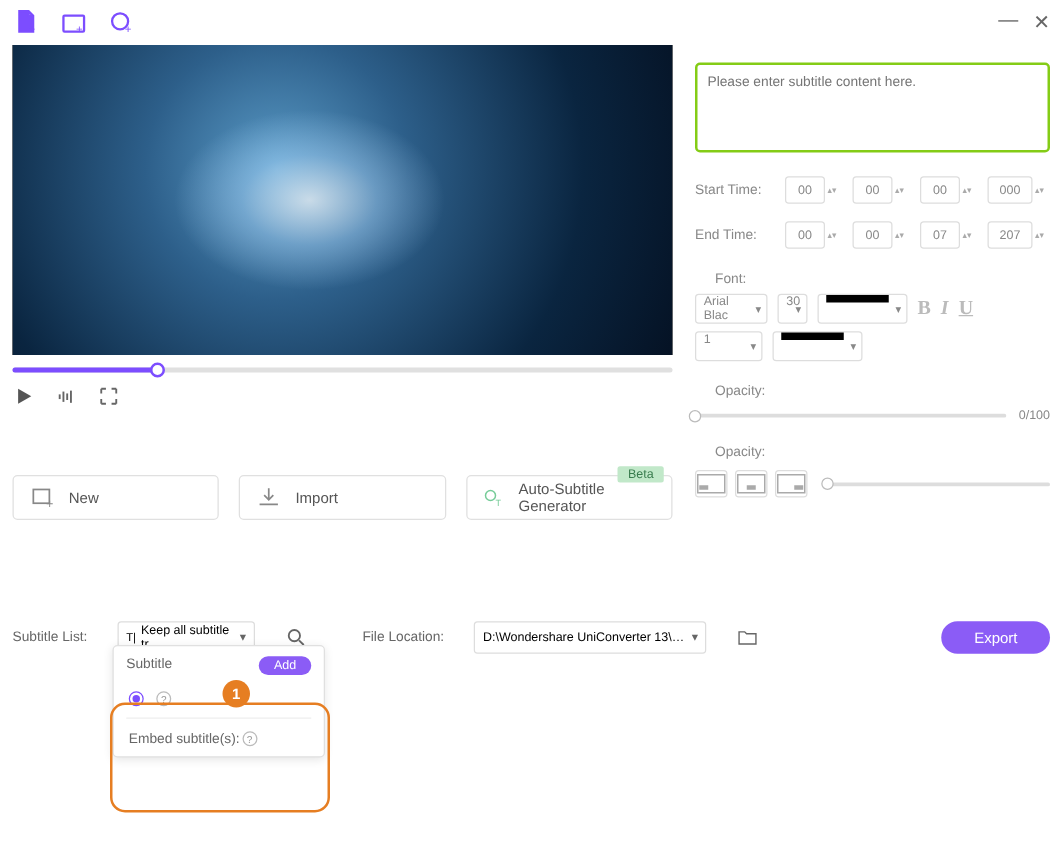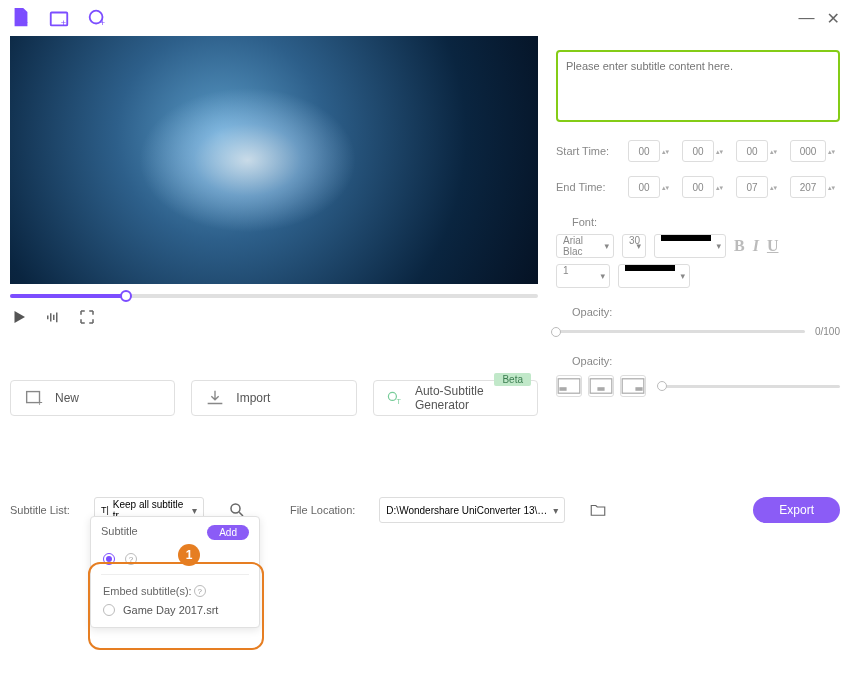--- a/index.html
+++ b/index.html
@@ -279,20 +279,16 @@
   </div>
   <div class="dd-item">
     <span class="radio on"></span>
     <span class="help-ico">?</span>
   </div>
   <div class="dd-divider"></div>
   <div class="dd-section">
     <span>Embed subtitle(s):</span>
     <span class="help-ico">?</span>
   </div>
-  <div class="dd-item">
-    <span class="radio"></span>
-    <span>Game Day 2017.srt</span>
-  </div>
 </div>
 
 <div class="highlight-box"></div>
 <div class="callout-num">1</div>
 
 </body></html>

